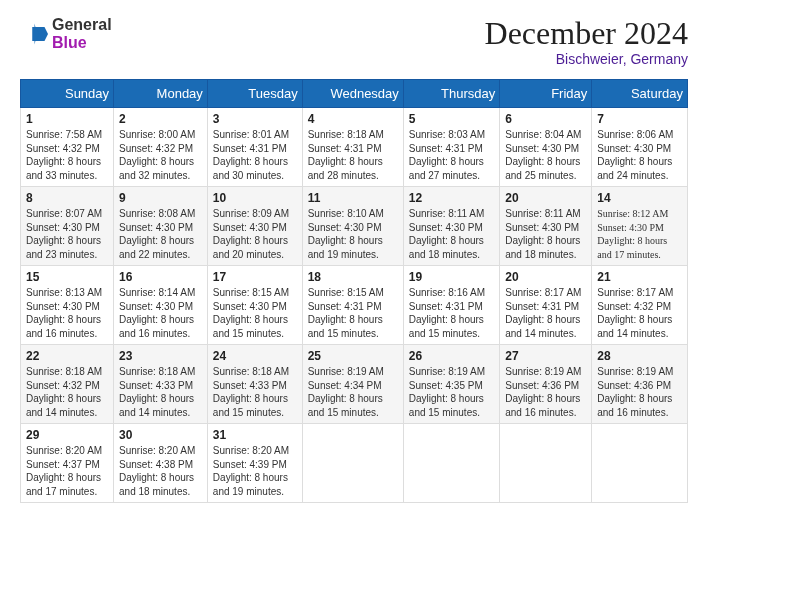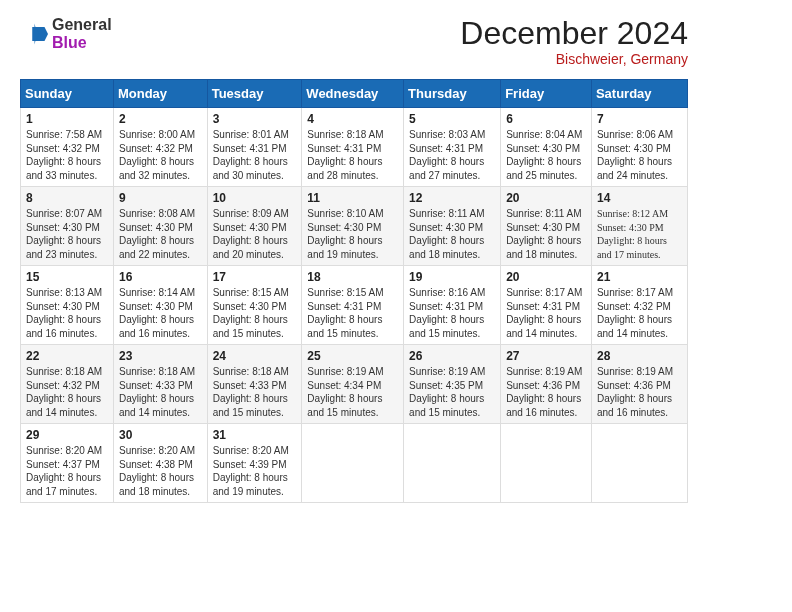--- a/index.html
+++ b/index.html
@@ -47,37 +47,38 @@
       height: 28px;
     }
     .title-block {
       text-align: right;
     }
     .month-title {
       font-size: 32px;
       font-weight: normal;
       color: #222;
       line-height: 1.1;
+      font-family: Liberation Serif, serif;
     }
     .location {
       font-size: 14px;
-      color: #b91c1c;
+      color: #4c1d95;
     }
     .calendar {
       width: 100%;
       border-collapse: collapse;
       border: 1px solid #ccc;
     }
     .calendar th {
       background: #1a6bb5;
       color: #fff;
       font-size: 13px;
-      font-weight: bold;
+      font-weight: normal;
       padding: 6px 4px;
-      text-align: left;
+      text-align: right;
       border: 1px solid #1557a0;
     }
     .calendar td {
       vertical-align: top;
       padding: 4px 5px;
       border: 1px solid #ddd;
       width: 113px;
       min-height: 80px;
       font-size: 10.5px;
       color: #333;

